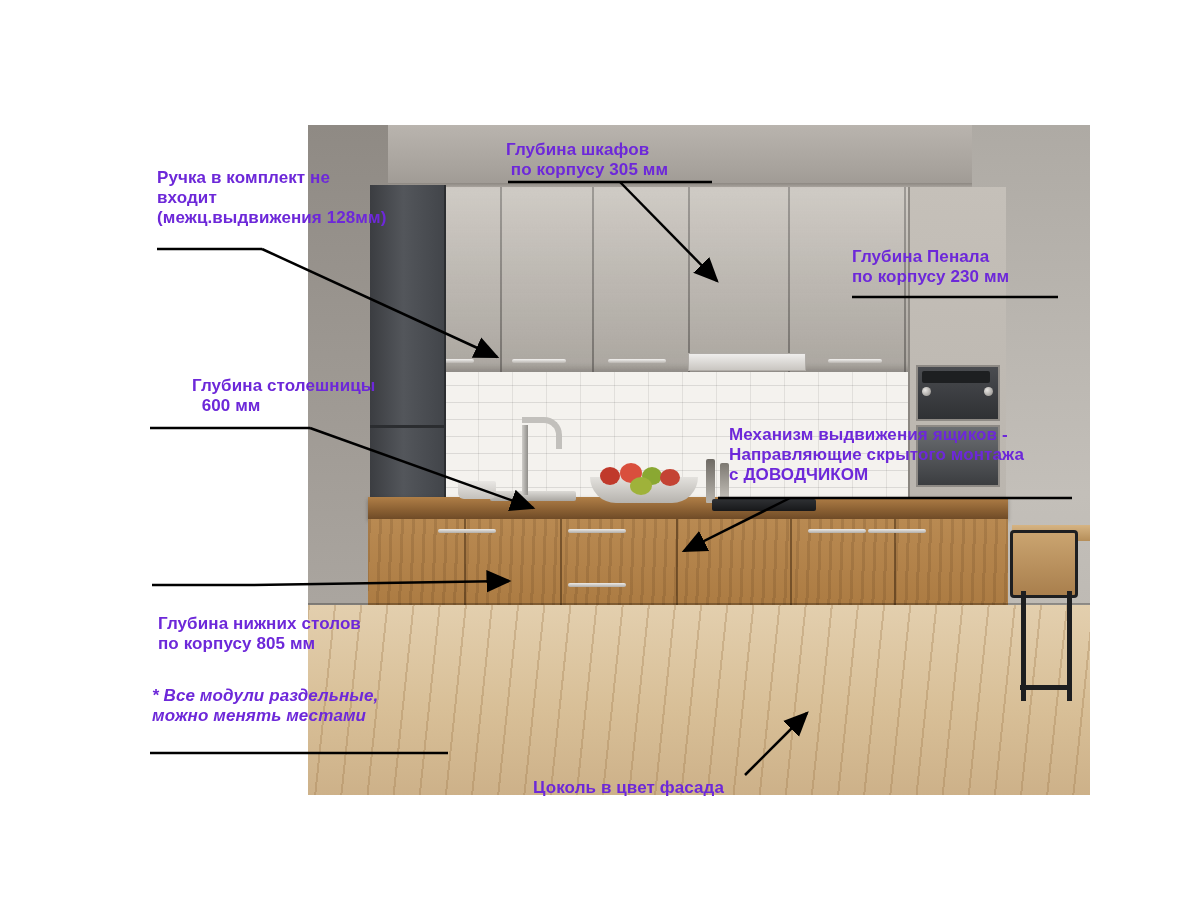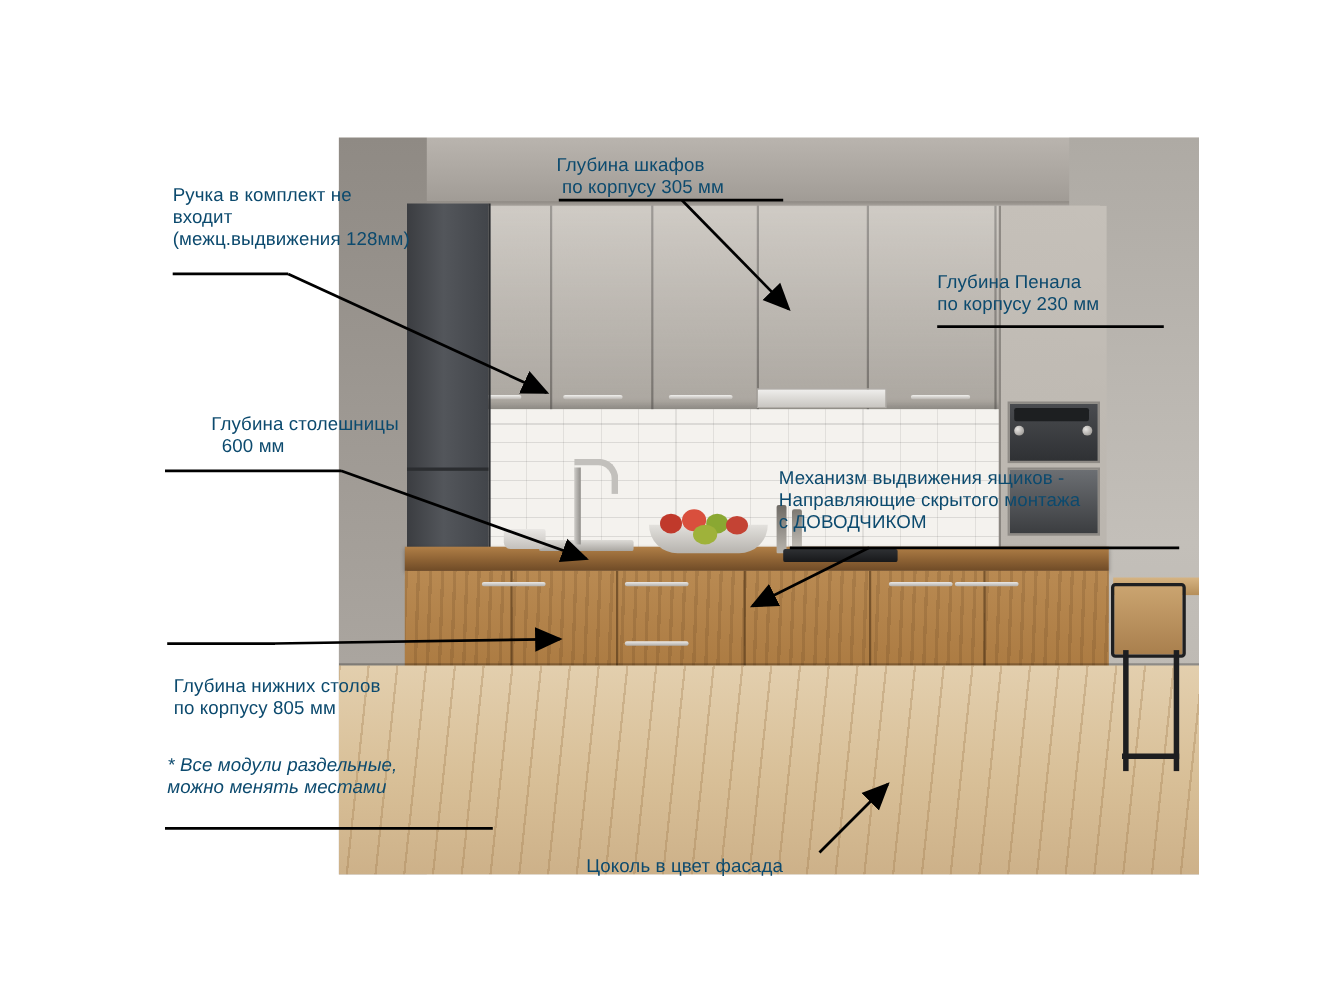--- a/index.html
+++ b/index.html
@@ -237,22 +237,22 @@
     border-radius: 4px;
   }
   .chair-leg {
     position: absolute;
     background: #1d1e20;
   }
 
   
   .ann {
     position: absolute;
-    color: #0c4a6e;
-    font-weight: normal;
+    color: #6d28d9;
+    font-weight: bold;
     font-size: 17px;
     line-height: 1.18;
     white-space: pre;
     letter-spacing: .1px;
   }
   .ann.italic { font-style: italic; }
   svg.lines {
     position: absolute;
     left: 0; top: 0; width: 1200px; height: 900px;
     pointer-events: none;
@@ -373,21 +373,21 @@
 
   <div class="ann" style="left:506px; top:140px;">Глубина шкафов
  по корпусу 305 мм</div>
 
   <div class="ann" style="left:852px; top:247px;">Глубина Пенала
 по корпусу 230 мм</div>
 
   <div class="ann" style="left:149px; top:376px;margin-left:43px;">Глубина столешницы
   600 мм</div>
 
-  <div class="ann" style="left:708px; top:425px;">Механизм выдвижения ящиков -
+  <div class="ann" style="left:729px; top:425px;">Механизм выдвижения ящиков -
 Направляющие скрытого монтажа
 с ДОВОДЧИКОМ</div>
 
   <div class="ann" style="left:158px; top:614px;">Глубина нижних столов
 по корпусу 805 мм</div>
 
   <div class="ann italic" style="left:152px; top:686px;">* Все модули раздельные,
 можно менять местами</div>
 
   <div class="ann" style="left:533px; top:778px;">Цоколь в цвет фасада</div>

